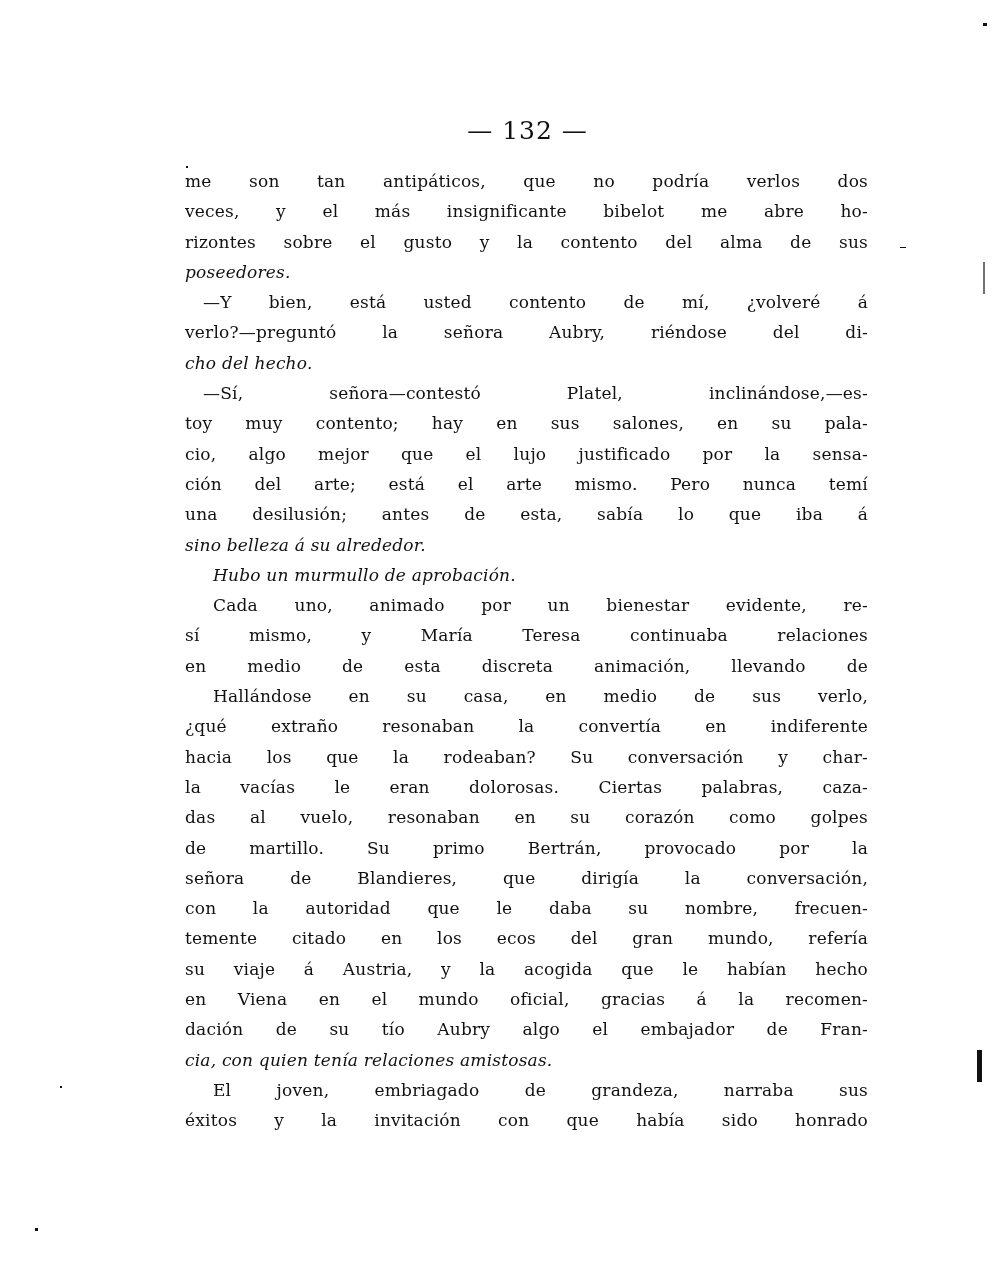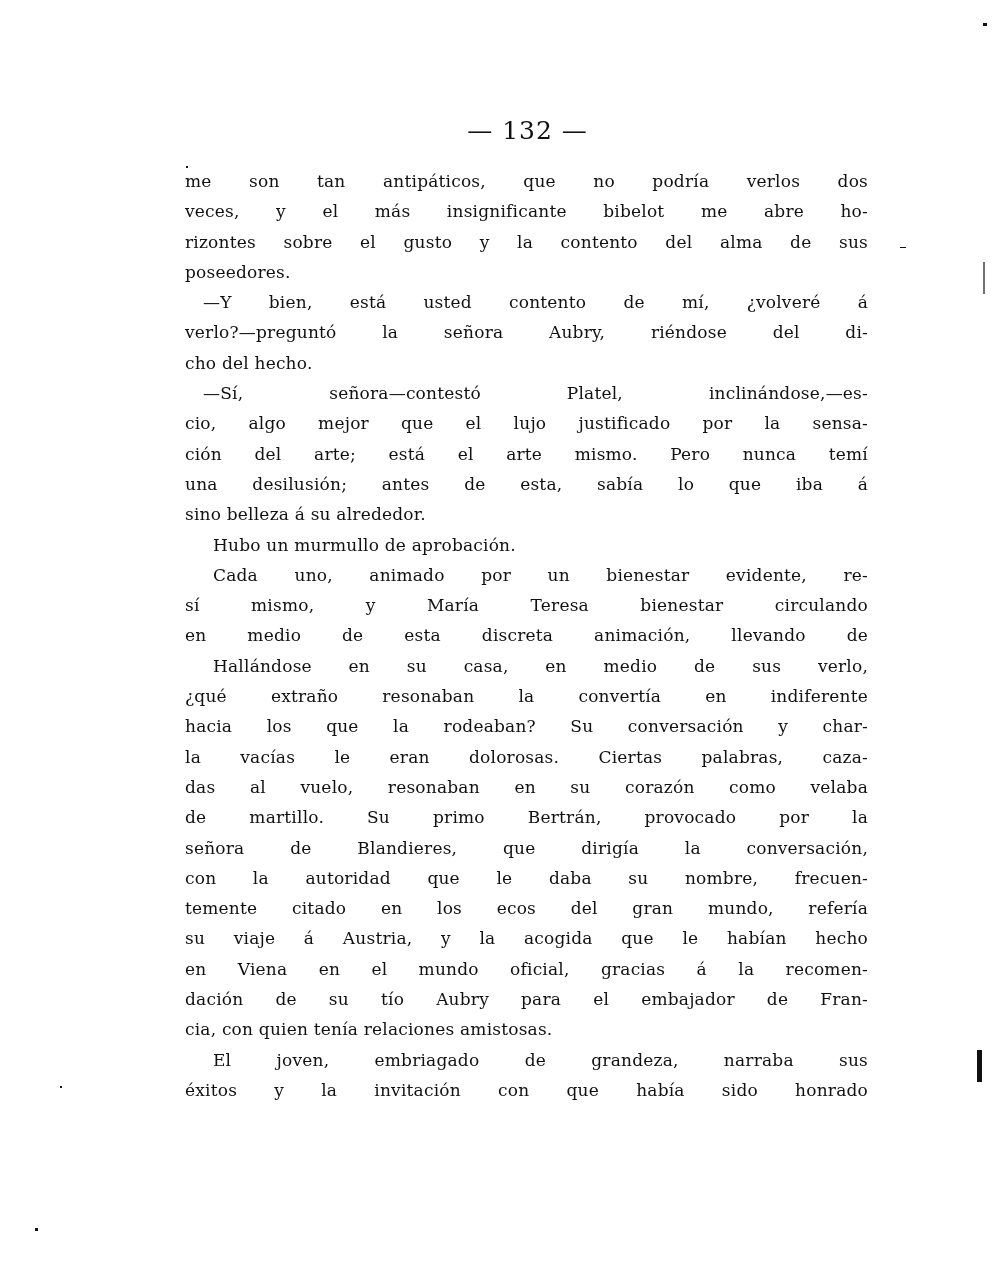--- a/index.html
+++ b/index.html
@@ -35,20 +35,21 @@
       height: 30.3px;
       line-height: 30.3px;
       font-size: 17px;
       white-space: nowrap;
       text-align: justify;
       text-align-last: justify;
       letter-spacing: 0.2px;
     }
     .line.last {
       text-align-last: left;
+      font-style: italic;
     }
     .line.indent {
       padding-left: 28px;
     }
     .line.indent-small {
       padding-left: 18px;
     }
     .mark {
       position: absolute;
       background: #111;
@@ -61,40 +62,41 @@
 
 <div class="text-block">
   <div class="line">me son tan antipáticos, que no podría verlos dos</div>
   <div class="line">veces, y el más insignificante bibelot me abre ho-</div>
   <div class="line">rizontes sobre el gusto y la contento del alma de sus</div>
   <div class="line last">poseedores.</div>
   <div class="line indent-small">—Y bien, está usted contento de mí, ¿volveré á</div>
   <div class="line">verlo?—preguntó la señora Aubry, riéndose del di-</div>
   <div class="line last">cho del hecho.</div>
   <div class="line indent-small">—Sí, señora—contestó Platel, inclinándose,—es-</div>
+  <div class="line">toy muy contento; hay en sus salones, en su pala-</div>
   <div class="line">cio, algo mejor que el lujo justificado por la sensa-</div>
   <div class="line">ción del arte; está el arte mismo. Pero nunca temí</div>
   <div class="line">una desilusión; antes de esta, sabía lo que iba á</div>
   <div class="line last">sino belleza á su alrededor.</div>
   <div class="line last indent">Hubo un murmullo de aprobación.</div>
   <div class="line indent">Cada uno, animado por un bienestar evidente, re-</div>
-  <div class="line">sí mismo, y María Teresa bienestar circulando</div>
+  <div class="line">sí mismo, y María Teresa continuaba relaciones</div>
   <div class="line">en medio de esta discreta animación, llevando de</div>
   <div class="line indent">Hallándose en su casa, en medio de sus verlo,</div>
   <div class="line">¿qué extraño resonaban la convertía en indiferente</div>
   <div class="line">hacia los que la rodeaban? Su conversación y char-</div>
   <div class="line">la vacías le eran dolorosas. Ciertas palabras, caza-</div>
-  <div class="line">das al vuelo, resonaban en su corazón como velaba</div>
+  <div class="line">das al vuelo, resonaban en su corazón como golpes</div>
   <div class="line">de martillo. Su primo Bertrán, provocado por la</div>
   <div class="line">señora de Blandieres, que dirigía la conversación,</div>
   <div class="line">con la autoridad que le daba su nombre, frecuen-</div>
   <div class="line">temente citado en los ecos del gran mundo, refería</div>
   <div class="line">su viaje á Austria, y la acogida que le habían hecho</div>
   <div class="line">en Viena en el mundo oficial, gracias á la recomen-</div>
-  <div class="line">dación de su tío Aubry para el embajador de Fran-</div>
+  <div class="line">dación de su tío Aubry algo el embajador de Fran-</div>
   <div class="line last">cia, con quien tenía relaciones amistosas.</div>
   <div class="line indent">El joven, embriagado de grandeza, narraba sus</div>
   <div class="line">éxitos y la invitación con que había sido honrado</div>
 </div>
 
 <div class="mark" style="left:983px;top:23px;width:4px;height:3px;"></div>
 <div class="mark" style="left:900px;top:247px;width:6px;height:1px;"></div>
 <div class="mark" style="left:983px;top:262px;width:2px;height:32px;opacity:0.6;"></div>
 <div class="mark" style="left:977px;top:1050px;width:5px;height:32px;"></div>
 <div class="mark" style="left:60px;top:1086px;width:2px;height:2px;"></div>

